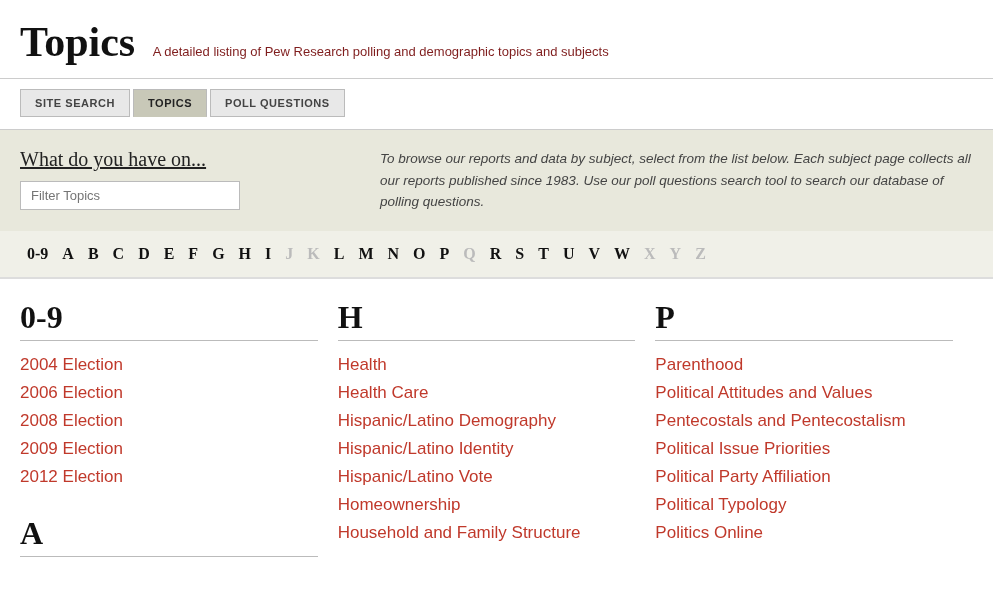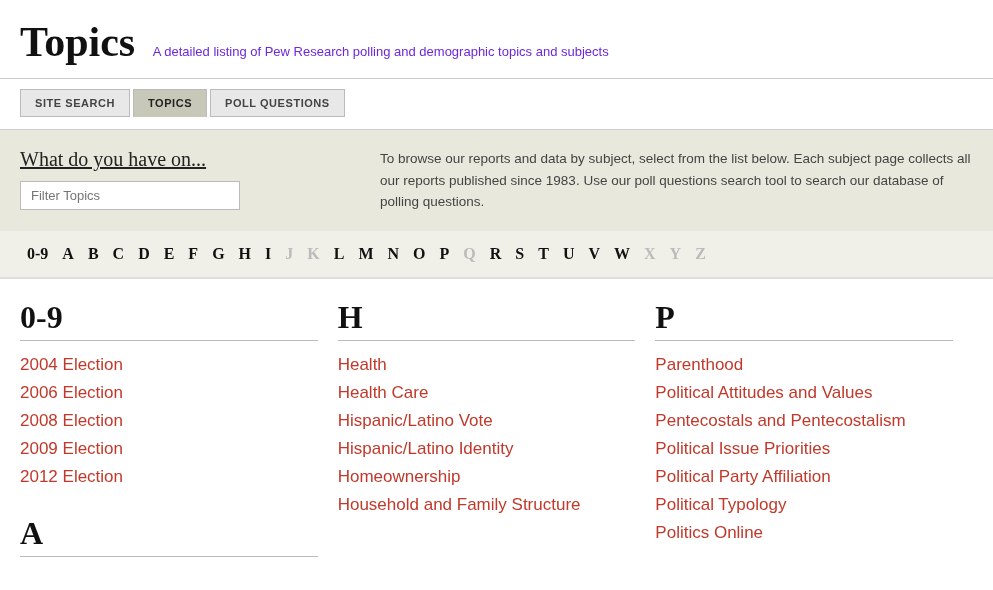--- a/index.html
+++ b/index.html
@@ -18,21 +18,21 @@
     }
     .page-title {
       font-size: 42px;
       font-weight: bold;
       color: #111;
       font-family: Georgia, serif;
       display: inline;
     }
     .page-subtitle {
       font-size: 13px;
-      color: #6d28d9;
+      color: #7f1d1d;
       margin-left: 14px;
       font-family: Arial, sans-serif;
     }
 
     
     .tabs-bar {
       background: #fff;
       padding: 10px 20px 12px 20px;
       border-bottom: 1px solid #ccc;
       display: flex;
@@ -84,20 +84,21 @@
       color: #3b82f6;
       background: #fff;
     }
     .info-panel {
       flex: 1;
       font-family: Arial, sans-serif;
       font-size: 13.5px;
       color: #444;
       line-height: 1.6;
       padding-left: 20px;
+      font-style: italic;
     }
 
     
     .alpha-nav {
       background: #f0f0e8;
       padding: 12px 20px;
       border-bottom: 2px solid #ddd;
       display: flex;
       align-items: center;
       gap: 0;
@@ -215,22 +216,23 @@
       </div>
       <div class="section-block">
         <div class="section-heading">A</div>
       </div>
     </div>
     <div class="topics-column">
       <div class="section-block">
         <div class="section-heading">H</div>
         <a class="topic-link" href="#">Health</a>
         <a class="topic-link" href="#">Health Care</a>
+        <a class="topic-link" href="#">Hispanic/Latino Demography</a>
+        <a class="topic-link" href="#">Hispanic/Latino Identity</a>
         <a class="topic-link" href="#">Hispanic/Latino Vote</a>
-        <a class="topic-link" href="#">Hispanic/Latino Identity</a>
         <a class="topic-link" href="#">Homeownership</a>
         <a class="topic-link" href="#">Household and Family Structure</a>
       </div>
     </div>
     <div class="topics-column">
       <div class="section-block">
         <div class="section-heading">P</div>
         <a class="topic-link" href="#">Parenthood</a>
         <a class="topic-link" href="#">Political Attitudes and Values</a>
         <a class="topic-link" href="#">Pentecostals and Pentecostalism</a>

